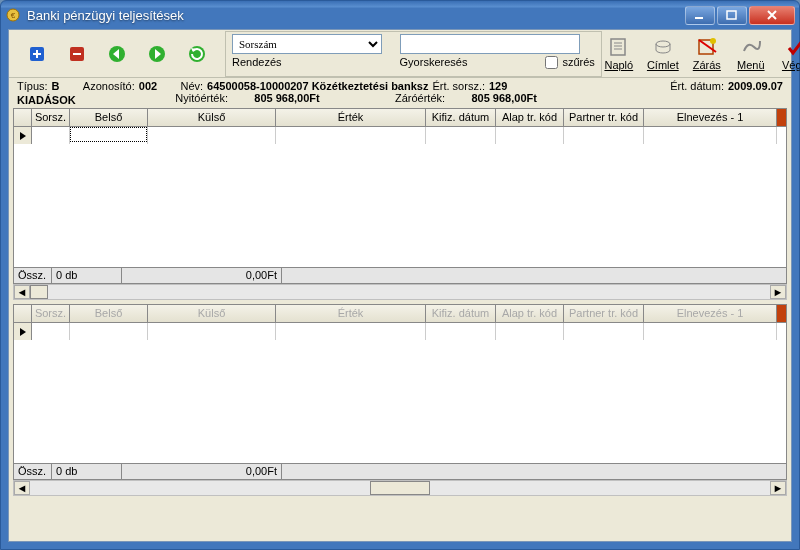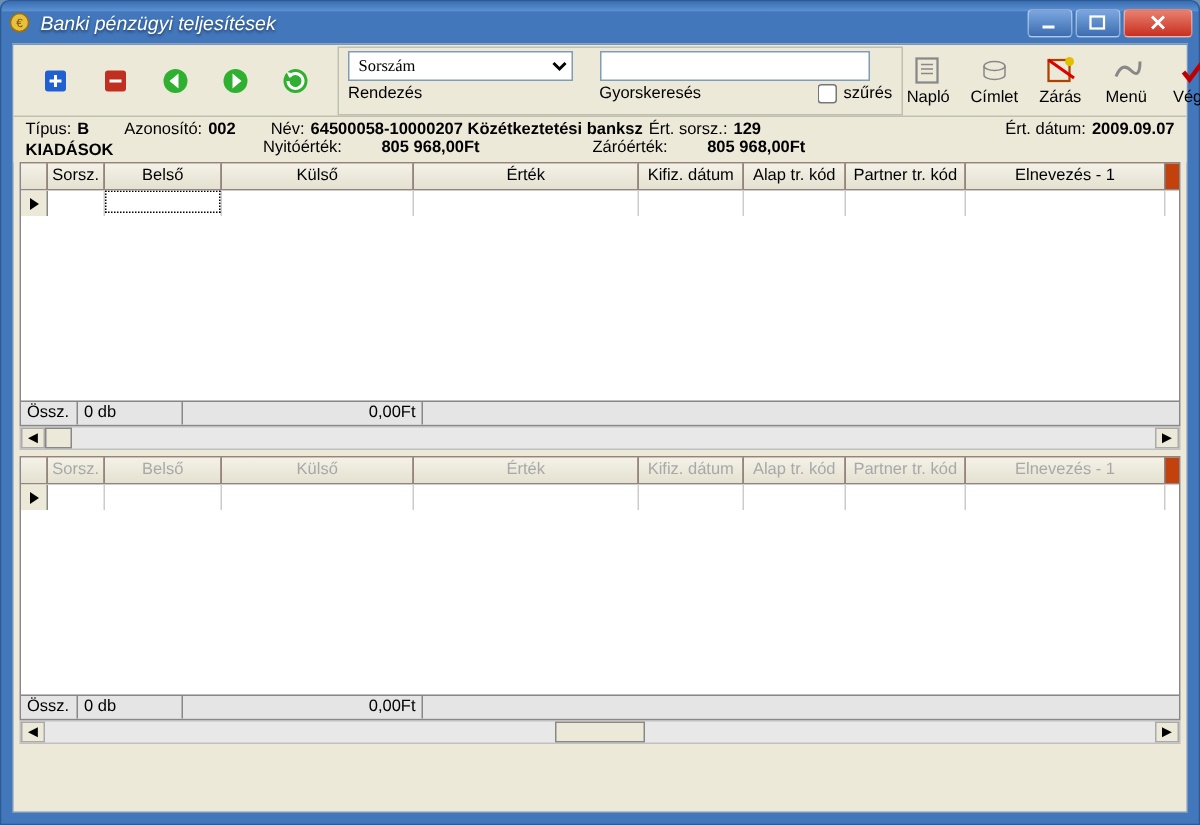--- a/index.html
+++ b/index.html
@@ -21,21 +21,21 @@
 }
 .titlebar {
   height: 28px;
   display: flex;
   align-items: center;
   padding: 0 4px;
   color: #fff;
   font-size: 13px;
 }
 .titlebar .icon { width: 16px; height: 16px; margin-right: 6px; display: inline-flex; }
-.title-text { flex: 1; text-shadow: 0 1px 2px rgba(0,0,0,0.5); font-style: italic; }
+.title-text { flex: 1; text-shadow: 0 1px 2px rgba(0,0,0,0.5); }
 .win-controls { display: flex; gap: 2px; }
 .win-btn {
   width: 30px; height: 19px;
   border-radius: 3px;
   border: 1px solid rgba(255,255,255,0.4);
   background: linear-gradient(180deg, #7aa7e0 0%, #3d6db0 100%);
   color: #fff;
   display: flex; align-items: center; justify-content: center;
   font-family: Arial;
   font-weight: bold;
@@ -77,21 +77,21 @@
 .tg-lbl { font-size: 11px; }
 select, input[type=text] {
   font-family: Tahoma; font-size: 11px;
   background: #fff; border: 1px solid #7f9db9;
   height: 20px; padding: 1px 2px;
 }
 .chk { display: flex; align-items: center; gap: 4px; font-size: 11px; }
 .chk input { width: 13px; height: 13px; }
 .right-tools { display: flex; gap: 10px; margin-left: auto; align-items: center; }
 .rtool { display: flex; flex-direction: column; align-items: center; width: 34px; font-size: 11px; gap: 2px; }
-.rtool .lbl { }
+.rtool .lbl { text-decoration: underline; }
 .rtool svg { width: 22px; height: 20px; }
 .info-bar {
   padding: 2px 8px 2px 8px;
   font-size: 11px;
   background: #ece9d8;
 }
 .info-line { display: flex; gap: 4px; white-space: pre; }
 .info-line b { font-weight: bold; }
 .section-title { font-weight: bold; margin-top: 2px; }
 .grid-wrap { flex: 0 0 auto; display: flex; flex-direction: column; }

